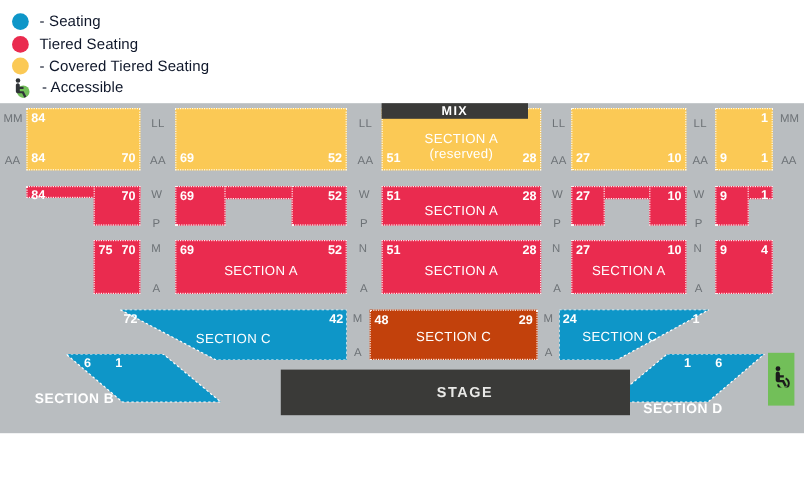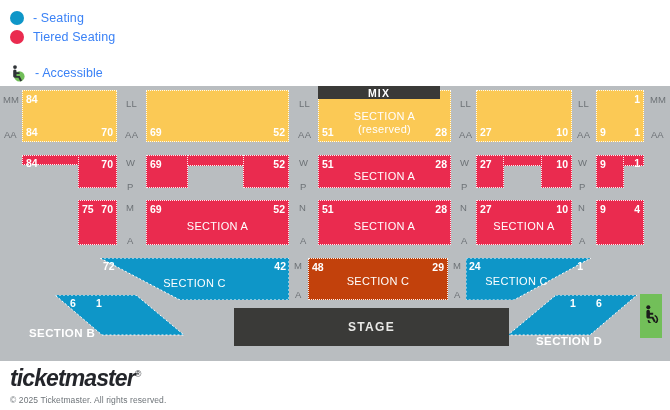--- a/index.html
+++ b/index.html
@@ -8,21 +8,21 @@
     background:#ffffff;
     font-family:"Liberation Sans","DejaVu Sans",sans-serif;
     -webkit-font-smoothing:antialiased;
   }
   #root{position:relative;width:670px;height:410px;}
 
   
   .legend{position:absolute;left:0;top:0;width:670px;height:86px;background:#fff;}
   .legend-row{position:absolute;left:10px;display:flex;align-items:center;height:18px;}
   .legend-dot{width:14px;height:14px;border-radius:50%;flex:0 0 auto;}
-  .legend-text{margin-left:9px;font-size:12.5px;color:#3b82f6;letter-spacing:.1px;white-space:nowrap;}
+  .legend-text{margin-left:9px;font-size:12.5px;color:#0f172a;letter-spacing:.1px;white-space:nowrap;}
   .legend-icon{width:16px;height:17px;flex:0 0 auto;display:block;}
 
   
   .map{position:absolute;left:0;top:86px;width:670px;height:275px;background:#b9bdc0;}
 
   .blk{position:absolute;box-sizing:border-box;}
   .blk.dotted{border:1px dotted rgba(255,255,255,.92);}
   .yellow{background:#fbc955;}
   .pink{background:#ea2b4f;}
   .blue{background:#c2410c;}
@@ -40,21 +40,21 @@
   .caption{position:absolute;width:100%;text-align:center;font-size:11px;font-weight:normal;color:#ffffff;letter-spacing:.3px;line-height:1.15;}
 
   .outer-lab{position:absolute;font-size:9.5px;color:#6d7276;line-height:1;font-weight:normal;}
 
   .mixbar{position:absolute;background:#3a3a38;display:flex;align-items:center;justify-content:center;}
   .mixbar span{font-size:10.5px;font-weight:bold;color:#ffffff;letter-spacing:1.1px;}
 
   .poly{position:absolute;}
   .sec-name{position:absolute;font-size:11.5px;font-weight:bold;color:#ffffff;letter-spacing:.4px;}
 
-  .stage{position:absolute;display:flex;align-items:center;justify-content:center;}
+  .stage{position:absolute;display:flex;align-items:center;justify-content:center;padding-left:16px;}
   .stage span{font-size:12px;font-weight:bold;color:#e9e9e7;letter-spacing:1.3px;}
 
   
   .footer{position:absolute;left:0;top:361px;width:670px;height:49px;background:#fff;}
   .tm-logo{position:absolute;left:10px;top:4px;font-size:23px;font-weight:bold;font-style:italic;color:#23252a;letter-spacing:-0.9px;}
   .tm-logo sup{font-size:9px;font-style:normal;font-weight:normal;vertical-align:super;letter-spacing:0;}
   .tm-copy{position:absolute;left:10px;top:34px;font-size:8.5px;color:#6e7479;letter-spacing:.1px;}
 </style>
 </head>
 <body>
@@ -66,20 +66,24 @@
     <div class="legend-row" style="top:9px;">
       <span class="legend-dot" style="background:#0e96c8"></span>
       <span class="legend-text">- Seating</span>
     </div>
 
     <div class="legend-row" style="top:28px;">
       <span class="legend-dot" style="background:#ea2b4f"></span>
       <span class="legend-text">Tiered Seating</span>
     </div>
 
+    <div class="legend-row" style="top:46px;">
+      <span class="legend-dot" style="background:#fbc955"></span>
+      <span class="legend-text">- Covered Tiered Seating</span>
+    </div>
 
     <div class="legend-row" style="top:64px;">
       <span class="legend-icon">
         <svg width="16" height="17" viewBox="0 0 16 17">
           <circle cx="9.4" cy="11.4" r="5.2" fill="#72bf59"></circle>
           <circle cx="5.0" cy="2.1" r="1.9" fill="#2f3337"></circle>
           <path d="M4.9 4.4 C3.8 4.4 3.2 5.2 3.2 6.2 L3.2 11.0 C3.2 12.0 3.9 12.7 4.9 12.7 L8.4 12.7 L10.3 16.4 L12.0 15.6 L9.7 11.0 L6.5 11.0 L6.5 9.1 L9.6 9.1 L9.6 7.3 L6.5 7.3 L6.5 6.2 C6.5 5.2 5.9 4.4 4.9 4.4 Z" fill="#2f3337"></path>
         </svg>
       </span>
       <span class="legend-text">- Accessible</span>
@@ -271,18 +275,14 @@
         <svg width="17" height="18" viewBox="0 0 16 17">
           <circle cx="5.0" cy="2.1" r="1.9" fill="#1b1b1b"></circle>
           <path d="M4.9 4.4 C3.8 4.4 3.2 5.2 3.2 6.2 L3.2 11.0 C3.2 12.0 3.9 12.7 4.9 12.7 L8.4 12.7 L10.3 16.4 L12.0 15.6 L9.7 11.0 L6.5 11.0 L6.5 9.1 L9.6 9.1 L9.6 7.3 L6.5 7.3 L6.5 6.2 C6.5 5.2 5.9 4.4 4.9 4.4 Z" fill="#1b1b1b"></path>
           <path d="M11.0 9.8 a4.3 4.3 0 1 1 -6.0 4.6" fill="none" stroke="#1b1b1b" stroke-width="1.5"></path>
         </svg>
       </span>
     </div>
 
   </div>
 
-  <div class="footer">
-    <div class="tm-logo"><span>ticketmaster</span><sup>®</sup></div>
-    <div class="tm-copy">© 2025 Ticketmaster. All rights reserved.</div>
-  </div>
 
 </div>
 
 </body></html>

